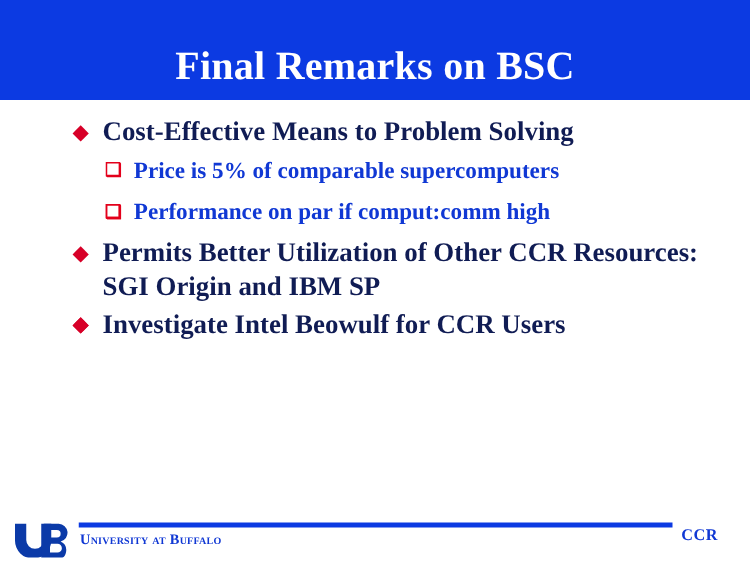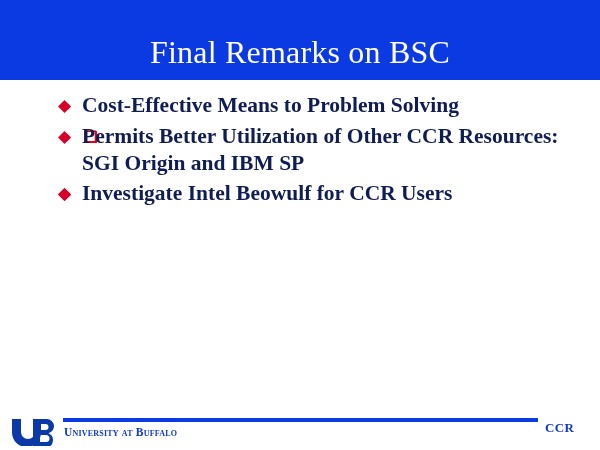--- a/index.html
+++ b/index.html
@@ -28,21 +28,21 @@
     position: absolute;
     left: 0;
     top: 0;
     width: 600px;
     height: 80px;
     display: flex;
     align-items: center;
     justify-content: center;
     color: #ffffff;
     font-size: 32px;
-    font-weight: normal;
+    font-weight: bold;
     letter-spacing: 0.2px;
     white-space: nowrap;
     padding-top: 24px;
     box-sizing: border-box;
   }
 
   
   .content {
     position: absolute;
     left: 0;
@@ -154,26 +154,28 @@
 <div class="content">
 
   <div class="bullet-l1">
     <span class="marker">◆</span>
     <span>Cost-Effective Means to Problem Solving</span>
   </div>
 
   <div class="sub-group">
     <div class="bullet-l2">
       <span class="marker">❑</span>
+      <span>Price is 5% of comparable supercomputers</span>
     </div>
     <div class="bullet-l2">
       <span class="marker">❑</span>
     </div>
     <div class="bullet-l2">
       <span class="marker">❑</span>
+      <span>Performance on par if comput:comm high</span>
     </div>
   </div>
 
   <div class="bullet-l1">
     <span class="marker">◆</span>
     <span>Permits Better Utilization of Other CCR Resources: SGI Origin and IBM SP</span>
   </div>
 
   <div class="bullet-l1">
     <span class="marker">◆</span>

